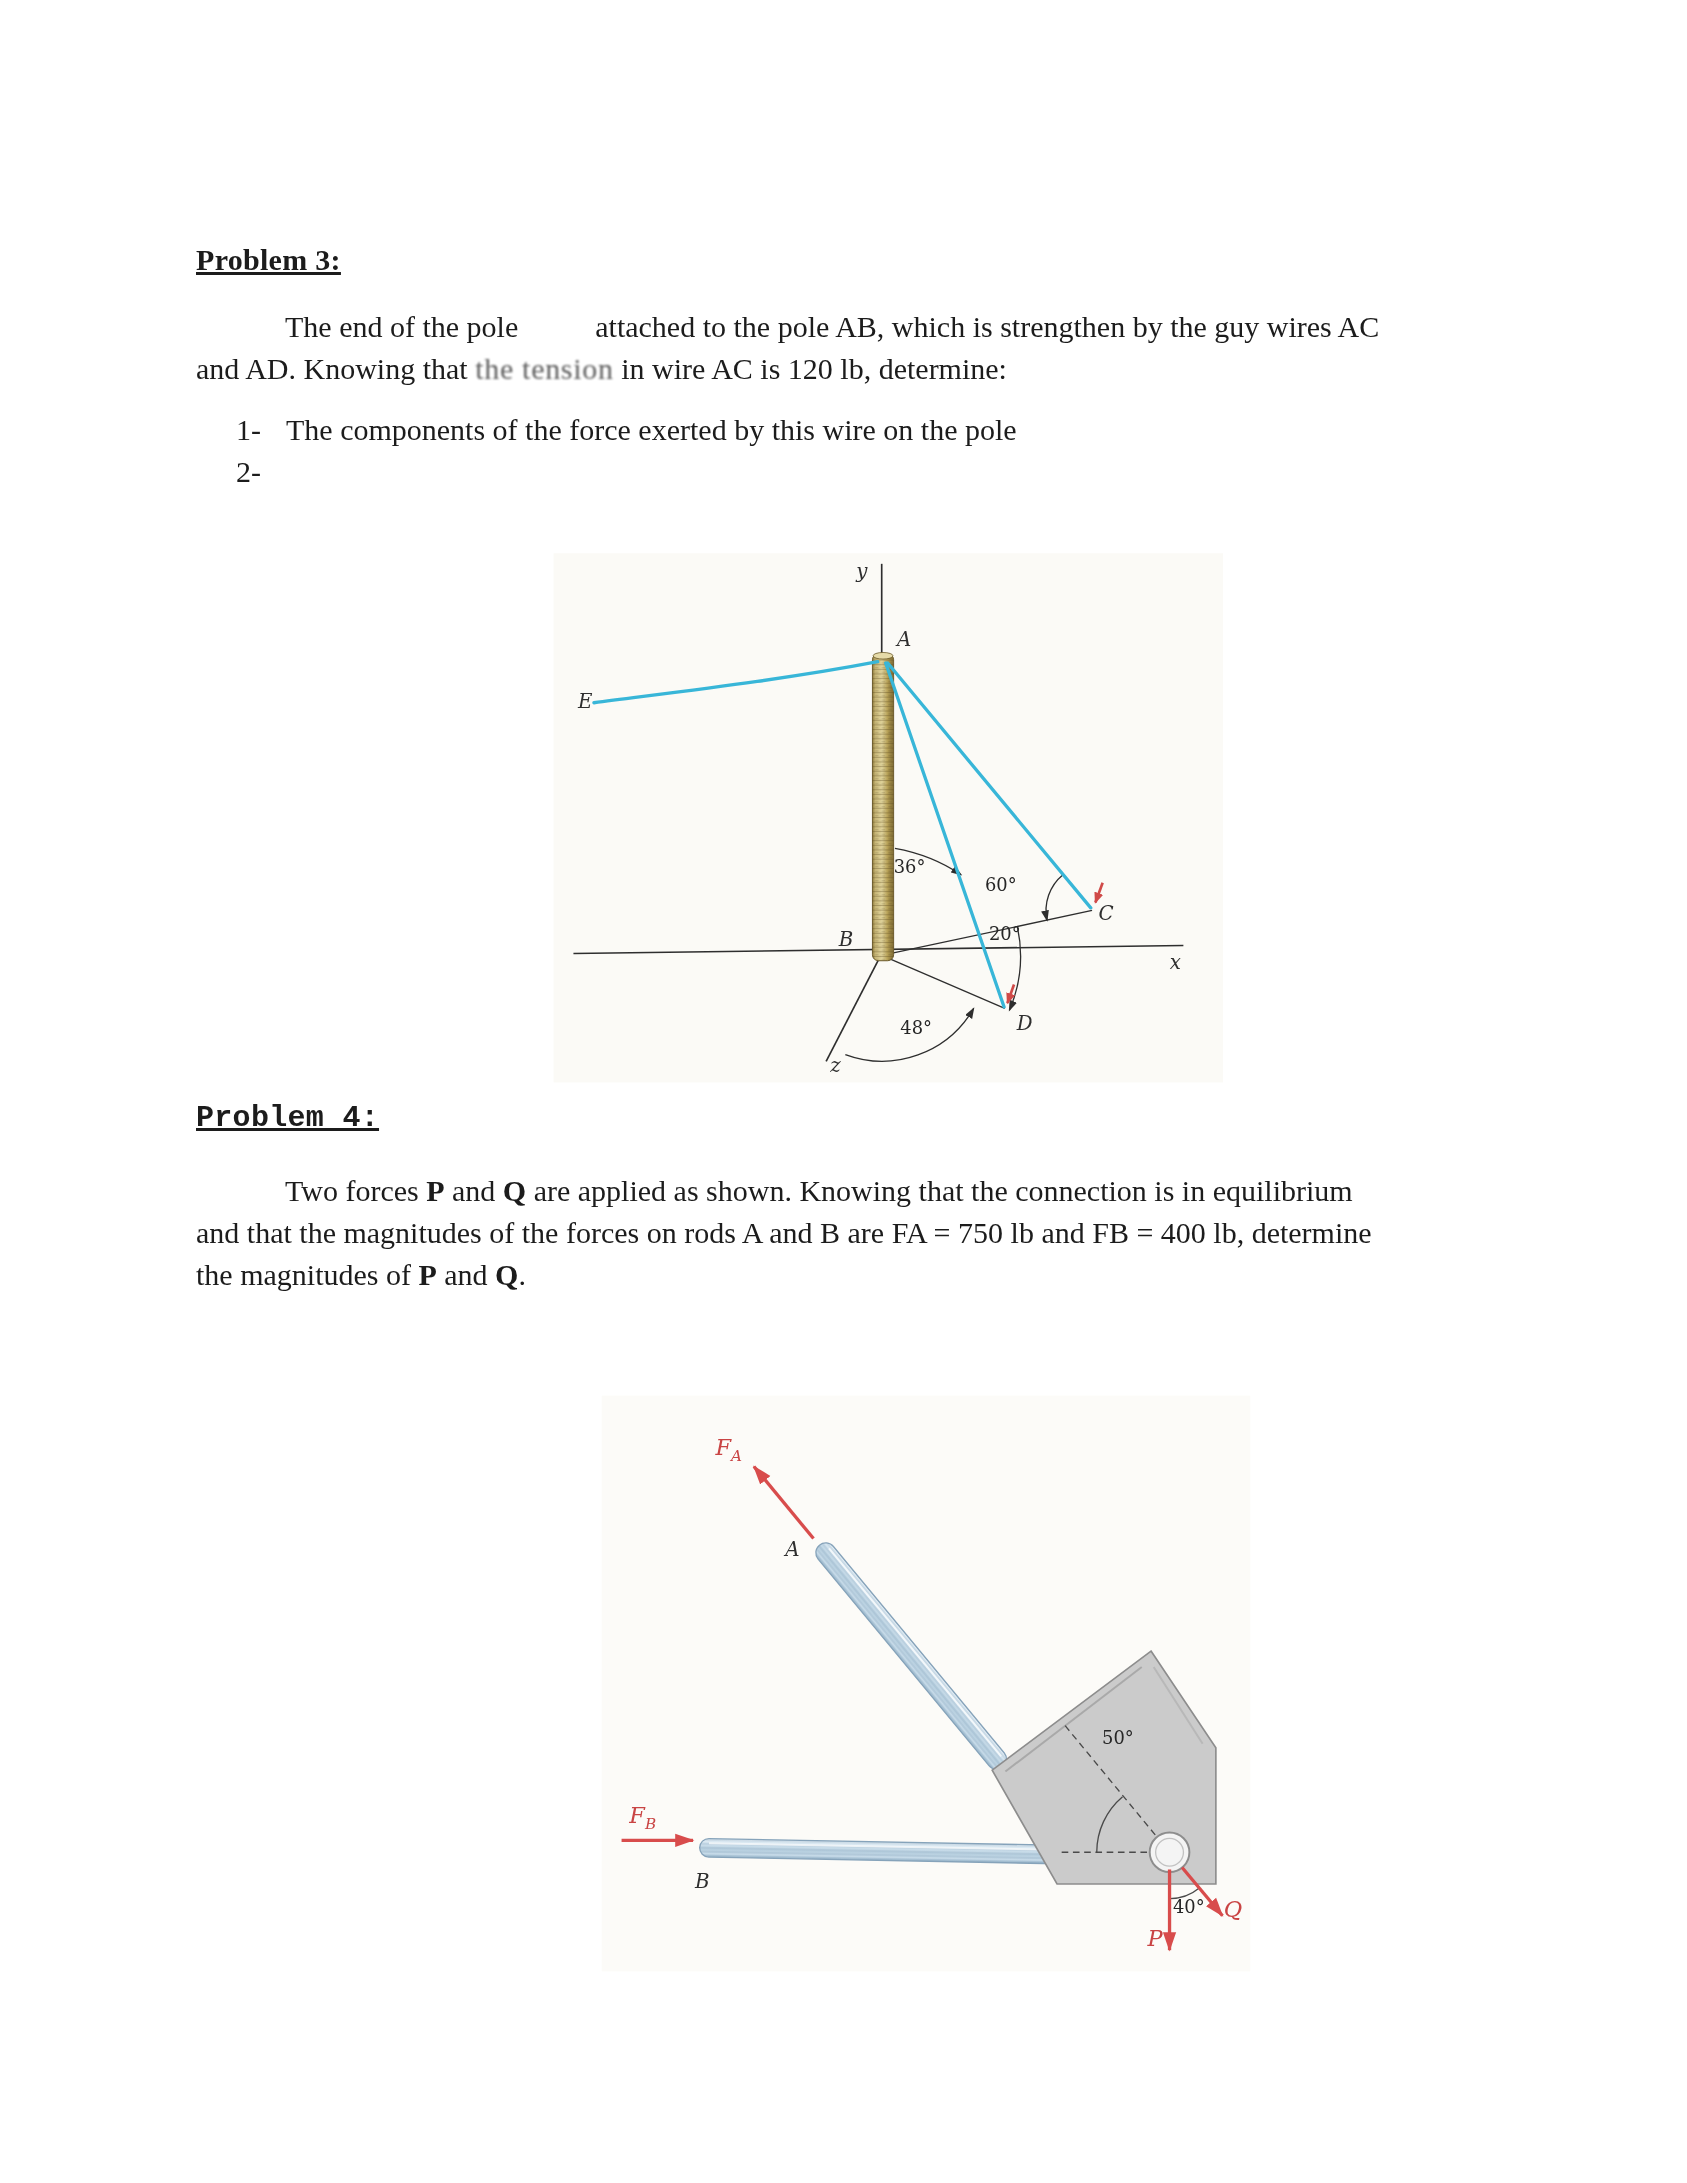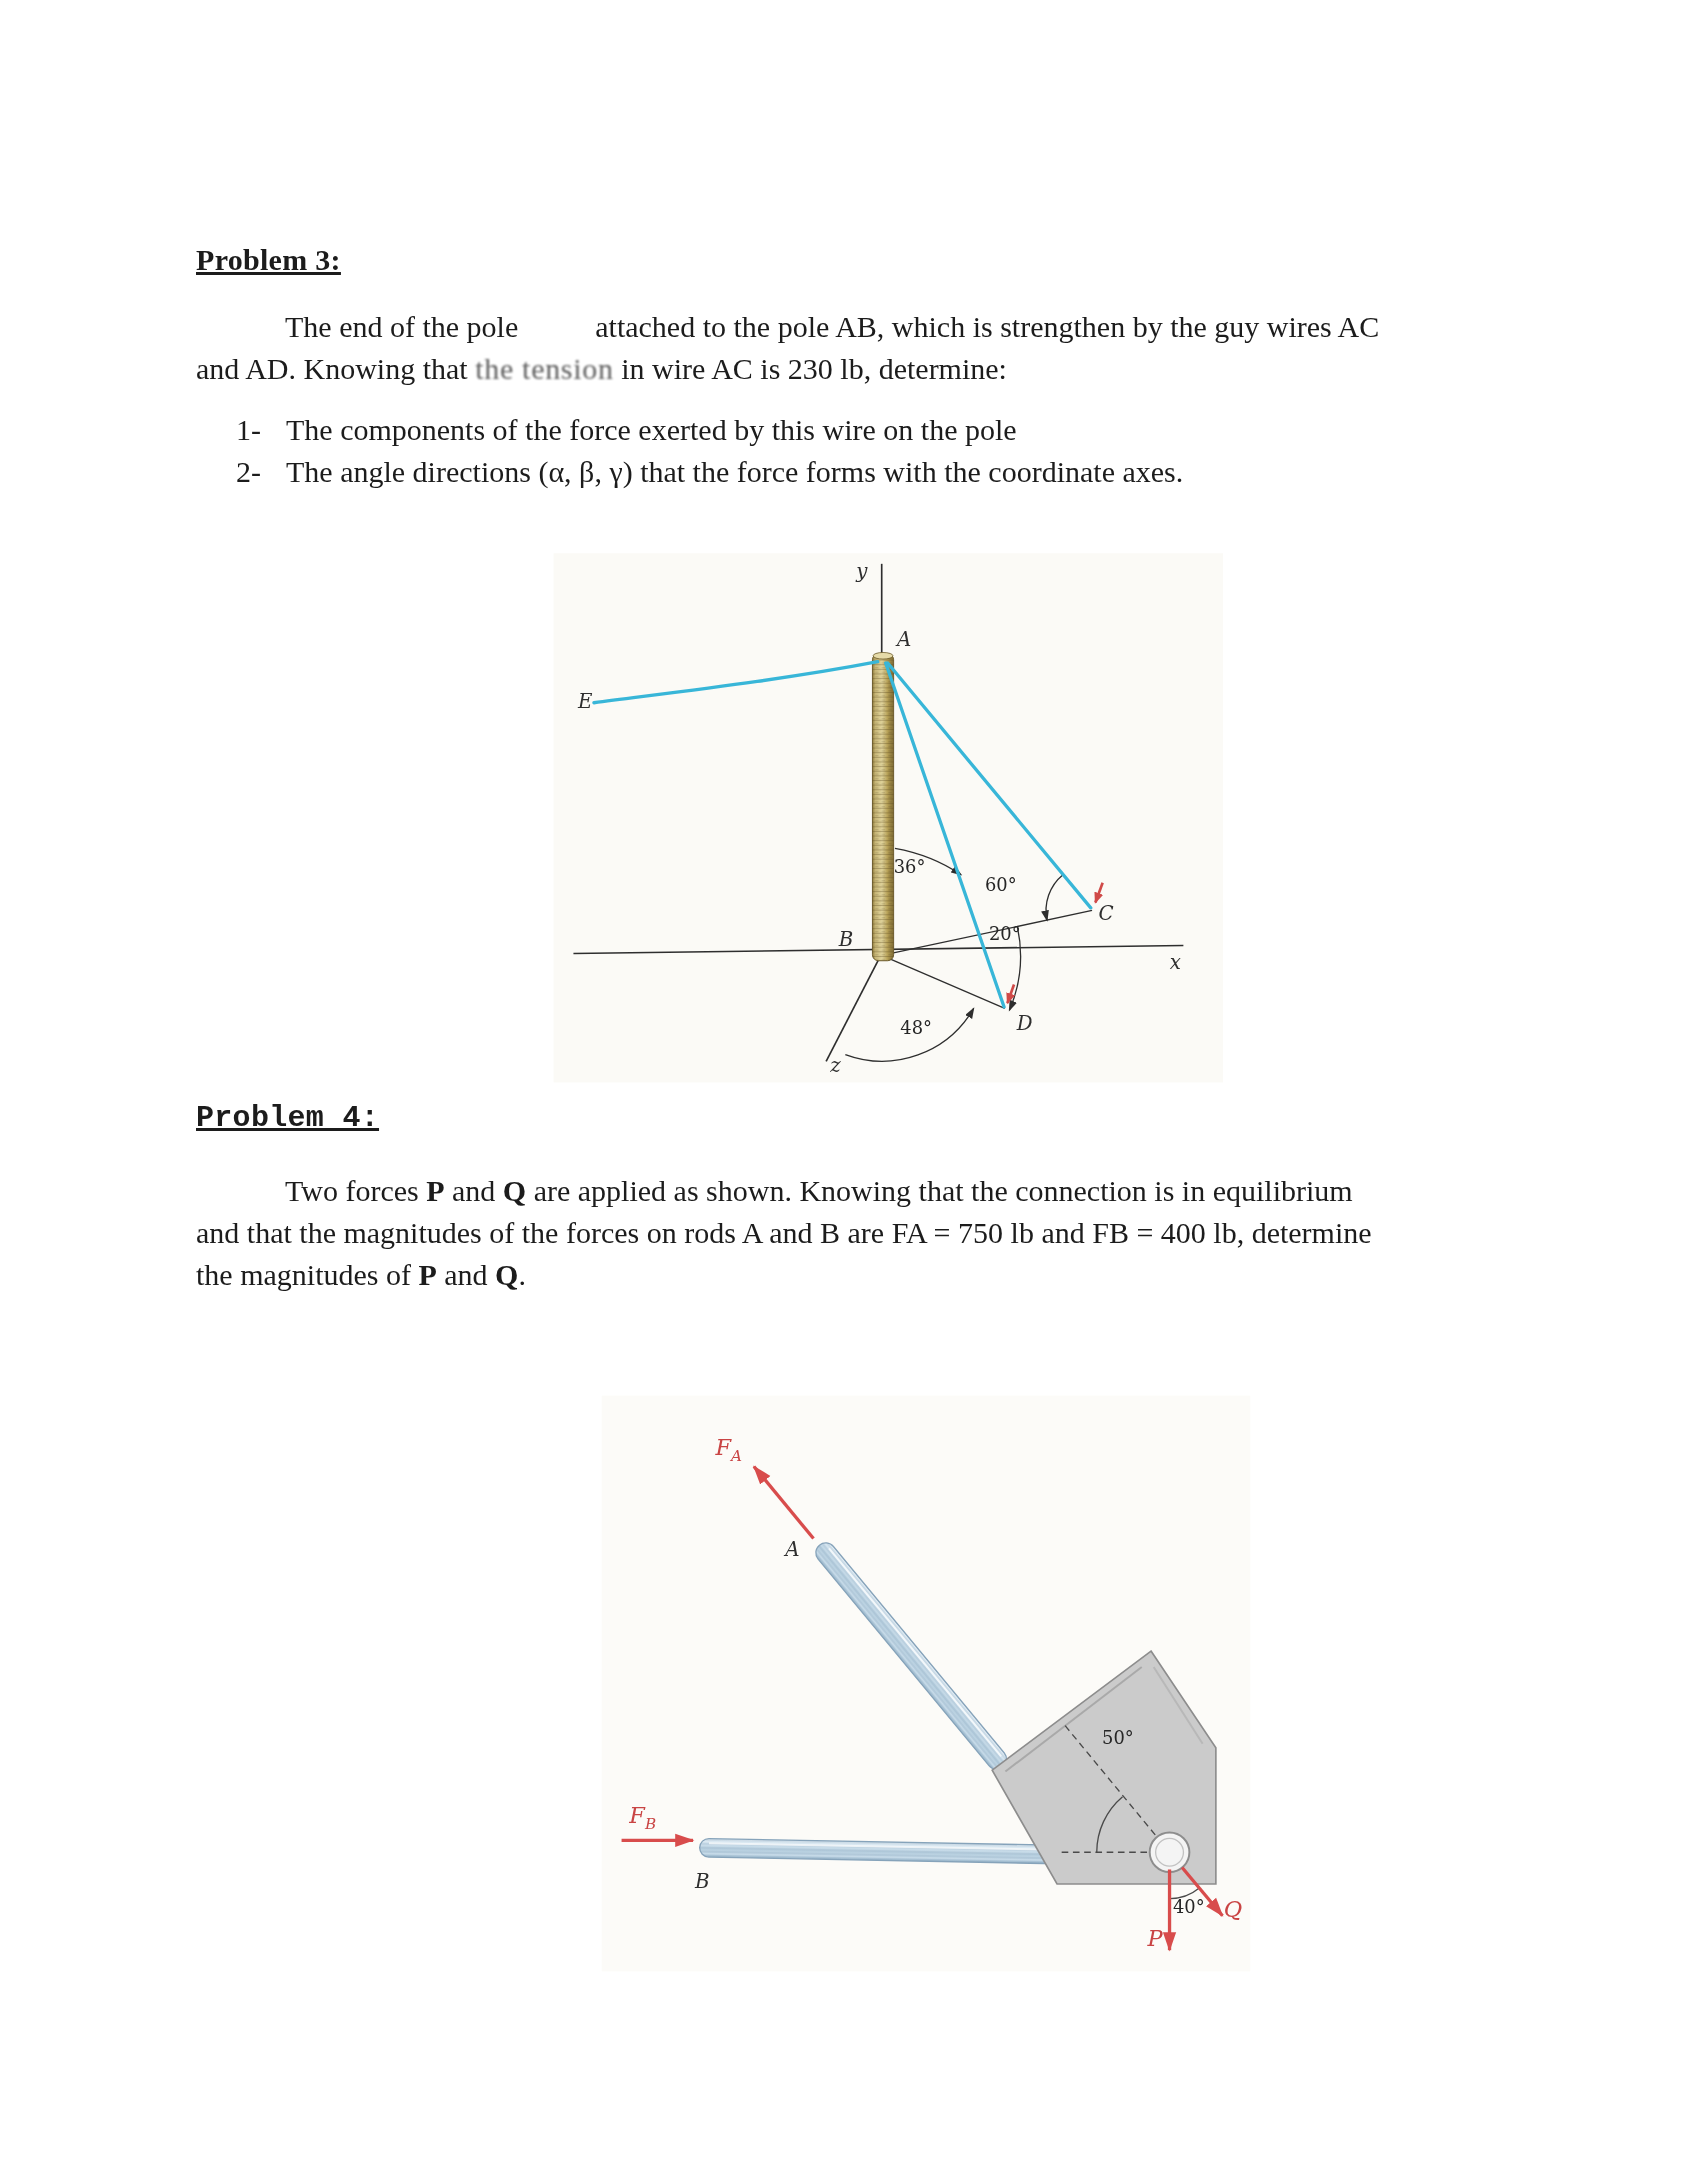--- a/index.html
+++ b/index.html
@@ -30,30 +30,29 @@
   .anglbl{font-size:27px;fill:#262626;}
   .forcelbl{font-style:italic;font-size:34px;fill:#c94444;}
 </style>
 </head>
 <body>
 
 <div class="page">
 
   <div class="abs heading" style="left:196px;top:243px;">Problem 3:</div>
 
-  <p class="abs para" style="left:196px;top:306px;"><span>The end of the pole</span><span class="gap"></span><span>attached to the pole AB, which is strengthen by the guy wires AC and AD. Knowing that </span><span class="smudge">the tension</span><span> in wire AC is 230 lb, determine:</span></p>
+  <p class="abs para" style="left:196px;top:306px;"><span>The end of the pole</span><span class="gap"></span><span>attached to the pole AB, which is strengthen by the guy wires AC and AD. Knowing that </span><span class="smudge">the tension</span><span> in wire AC is 120 lb, determine:</span></p>
 
   <div class="abs list" style="left:236px;top:410px;width:1191px;">
     <div class="list-row">
       <span class="num">1-</span>
       <span>The components of the force exerted by this wire on the pole</span>
     </div>
     <div class="list-row">
       <span class="num">2-</span>
-      <span>The angle directions (α, β, γ) that the force forms with the coordinate axes.</span>
     </div>
   </div>
 
   <svg class="abs" style="left:543px;top:549px;" width="688" height="543" viewBox="820 830 1040 820">
     <defs>
       <linearGradient id="polegrad" x1="0" y1="0" x2="1" y2="0">
         <stop offset="0" stop-color="#8f7b3c"></stop>
         <stop offset="0.14" stop-color="#c9b878"></stop>
         <stop offset="0.45" stop-color="#e0d49c"></stop>
         <stop offset="0.72" stop-color="#b59f55"></stop>

